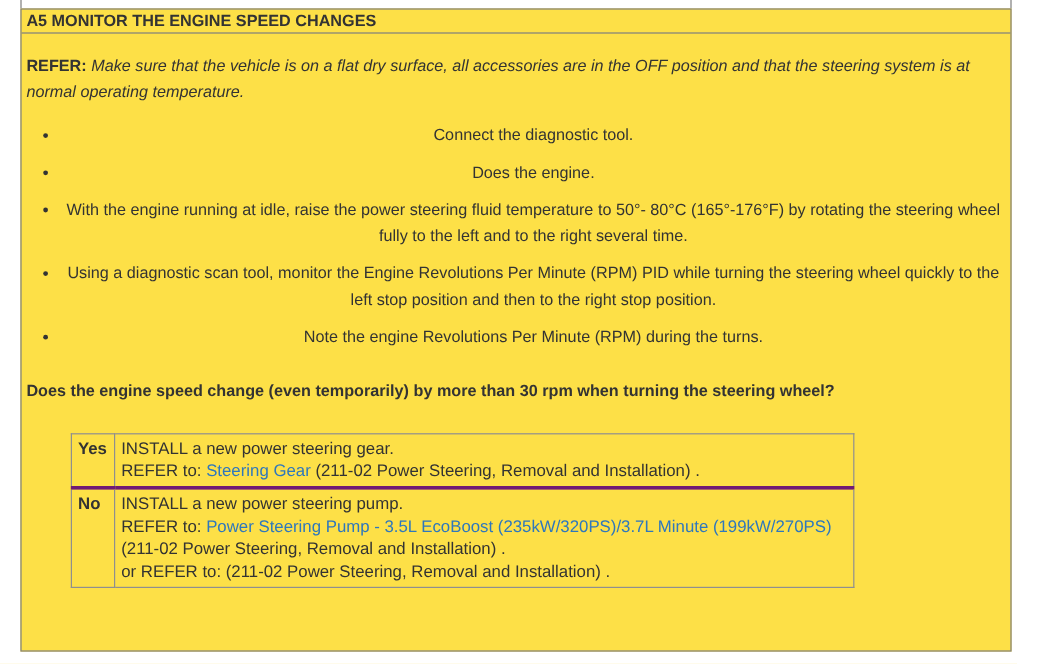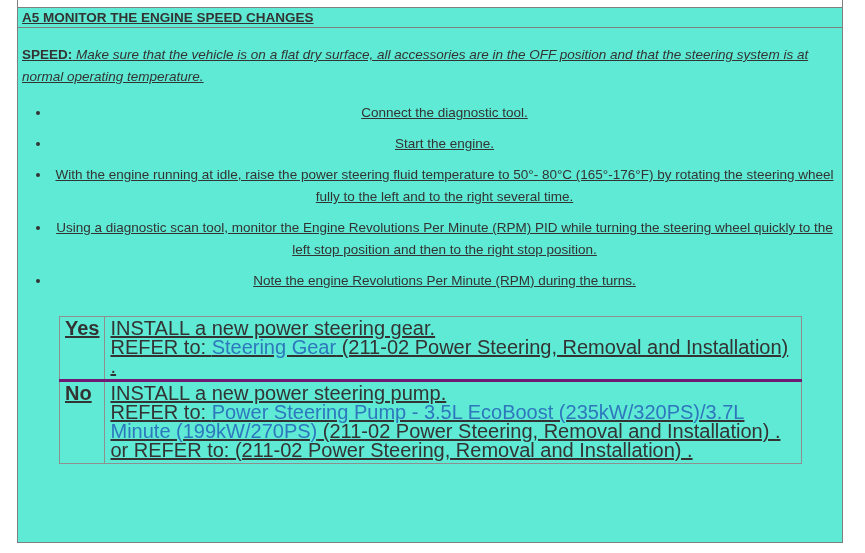--- a/index.html
+++ b/index.html
@@ -28,22 +28,21 @@
   .stub-left  { left: 17px; }
   .stub-right { left: 842px; }
 
   .panel {
     position: absolute;
     left: 17px;
     top: 7px;
     width: 826px;
     height: 536px;
     border: 1px solid #7f7f7f;
-    background: #5eead4;
-    text-decoration: underline;
+    background: #fde047;
   }
   .panel-header {
     padding: 2px 4px 2px;
     font-size: 13.5px;
     line-height: 15px;
     font-weight: bold;
     border-bottom: 1px solid #7f7f7f;
     color: #333333;
   }
   .panel-body {
@@ -68,23 +67,23 @@
   ul.steps li {
     margin-bottom: 9px;
   }
   ul.steps li:last-child { margin-bottom: 12px; }
   .question {
     margin: 23px 0 0;
     font-weight: bold;
   }
   table.decision {
     margin: 24px 0 0 37px;
-    width: 743px;
+    width: 653px;
     border-collapse: collapse;
-    font-size: 20px;
+    font-size: 14px;
     line-height: 19px;
   }
   table.decision td {
     border: 1px solid #8f8f8f;
     vertical-align: top;
     padding: 2px 5px 3px;
   }
   table.decision tr.row-no td {
     border-top: 3px solid #701a75;
   }
@@ -106,30 +105,31 @@
   <div class="stub stub-left"></div>
   <div class="stub stub-right"></div>
 
   <div class="panel">
 
     <div class="panel-header">A5 MONITOR THE ENGINE SPEED CHANGES</div>
 
     <div class="panel-body">
 
 
-      <p class="note"><span class="note-label">SPEED:</span> <span class="note-italic">Make sure that the vehicle is on a flat dry surface, all accessories are in the OFF position and that the steering system is at normal operating temperature.</span></p>
+      <p class="note"><span class="note-label">REFER:</span> <span class="note-italic">Make sure that the vehicle is on a flat dry surface, all accessories are in the OFF position and that the steering system is at normal operating temperature.</span></p>
 
       <ul class="steps">
         <li><span>Connect the diagnostic tool.</span></li>
-        <li><span>Start the engine.</span></li>
+        <li><span>Does the engine.</span></li>
         <li><span>With the engine running at idle, raise the power steering fluid temperature to 50°- 80°C (165°-176°F) by rotating the steering wheel fully to the left and to the right several time.</span></li>
         <li><span>Using a diagnostic scan tool, monitor the Engine Revolutions Per Minute (RPM) PID while turning the steering wheel quickly to the left stop position and then to the right stop position.</span></li>
         <li><span>Note the engine Revolutions Per Minute (RPM) during the turns.</span></li>
       </ul>
 
+      <p class="question">Does the engine speed change (even temporarily) by more than 30 rpm when turning the steering wheel?</p>
 
       <table class="decision">
         <tbody>
             <tr class="row-yes">
           <td class="answer">Yes</td>
           <td class="action">
             <div class="line">INSTALL a new power steering gear.</div>
             <div class="line"><span>REFER to: </span><a class="link">Steering Gear</a><span> (211-02 Power Steering, Removal and Installation) .</span></div>
           </td>
         </tr>

